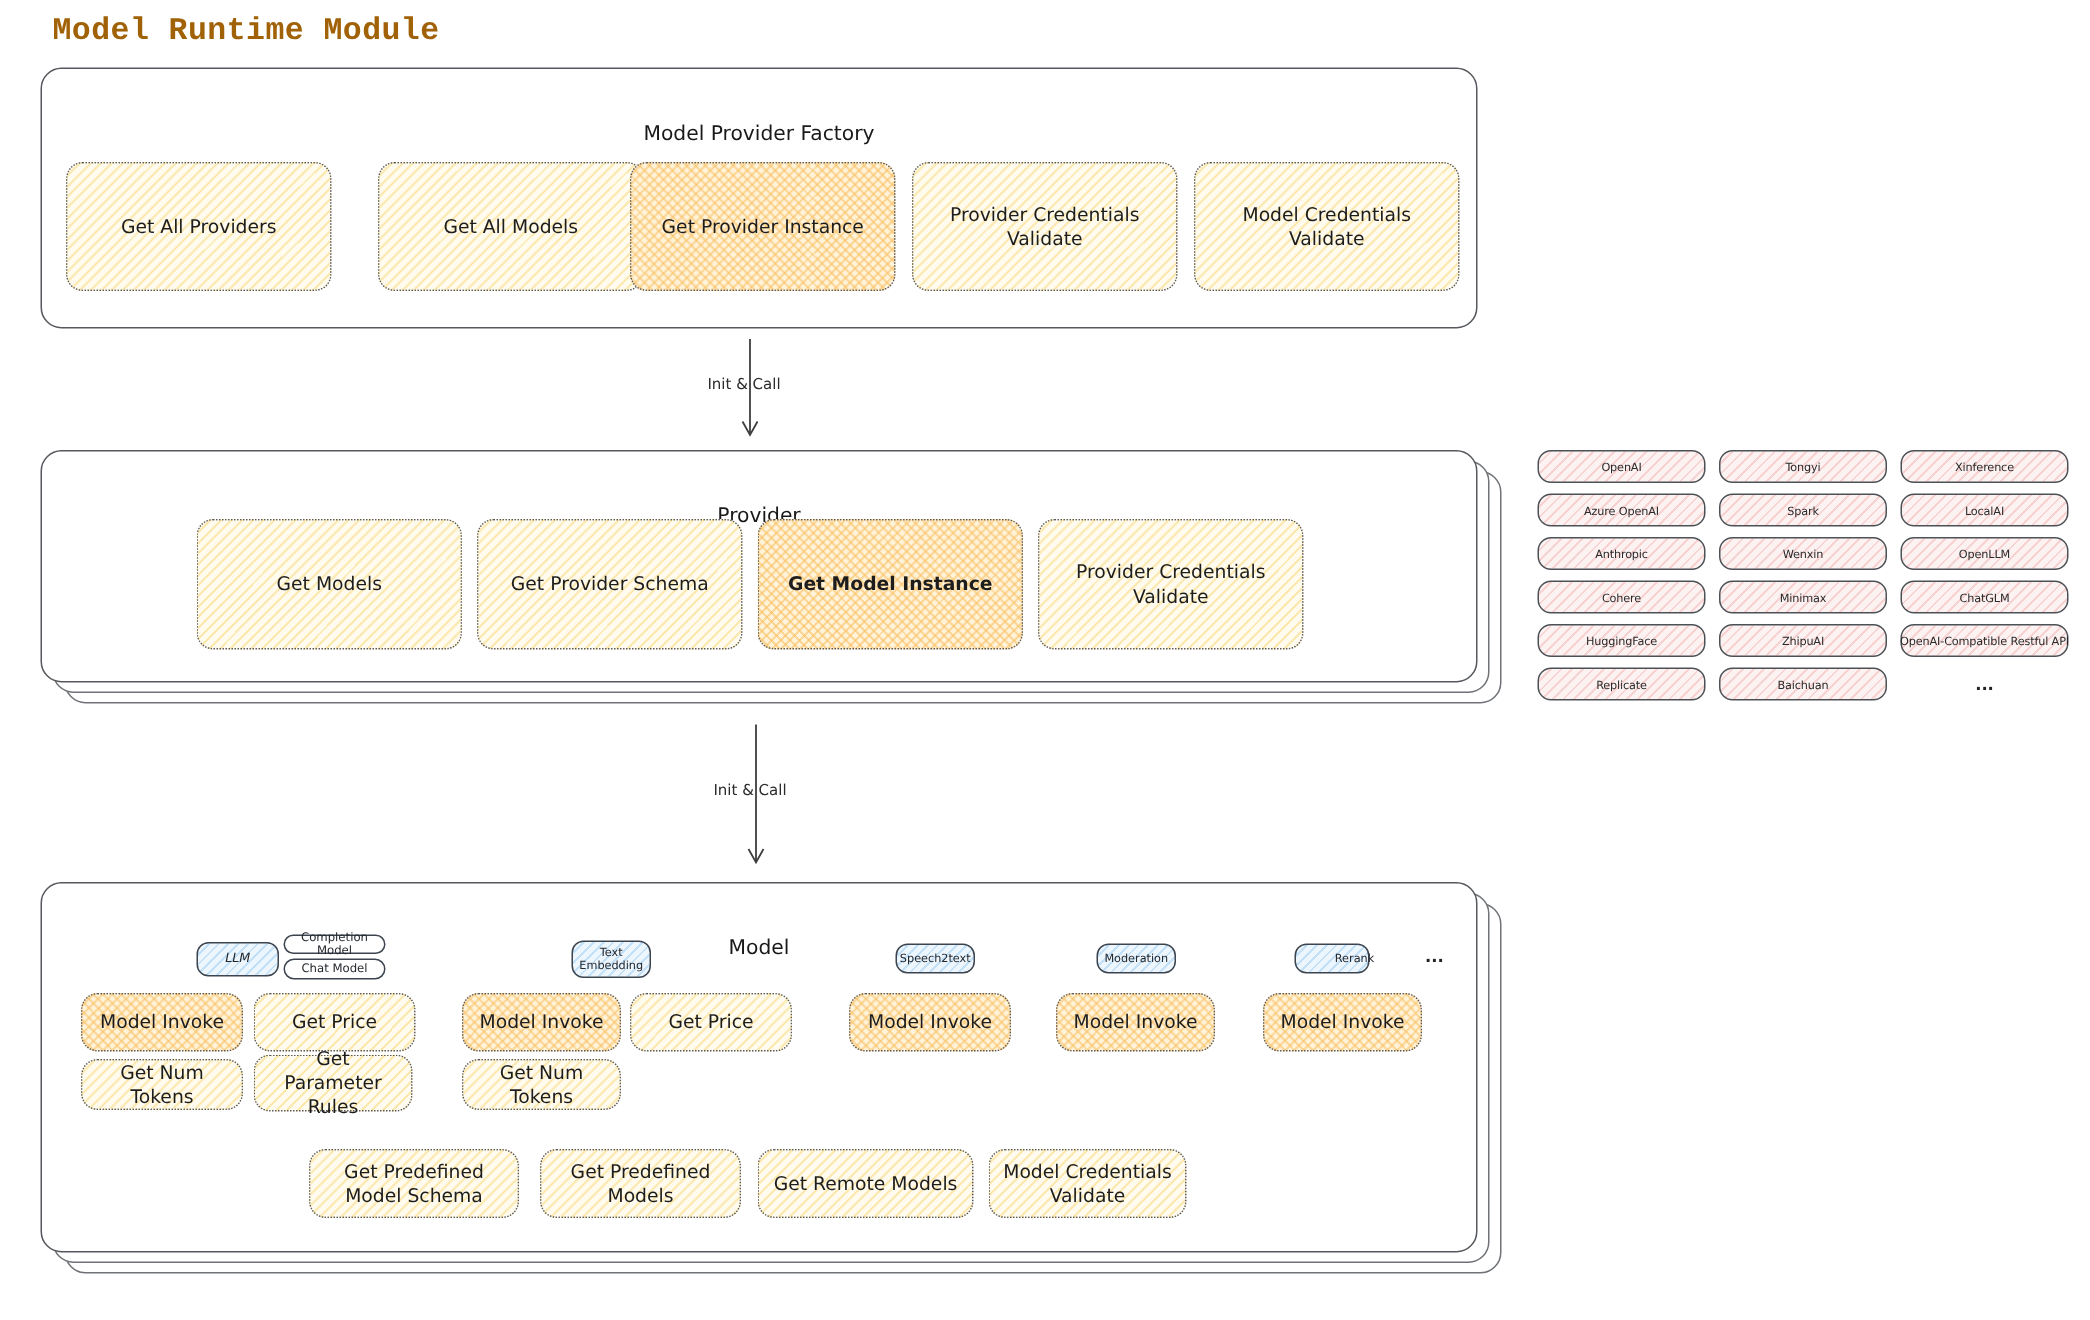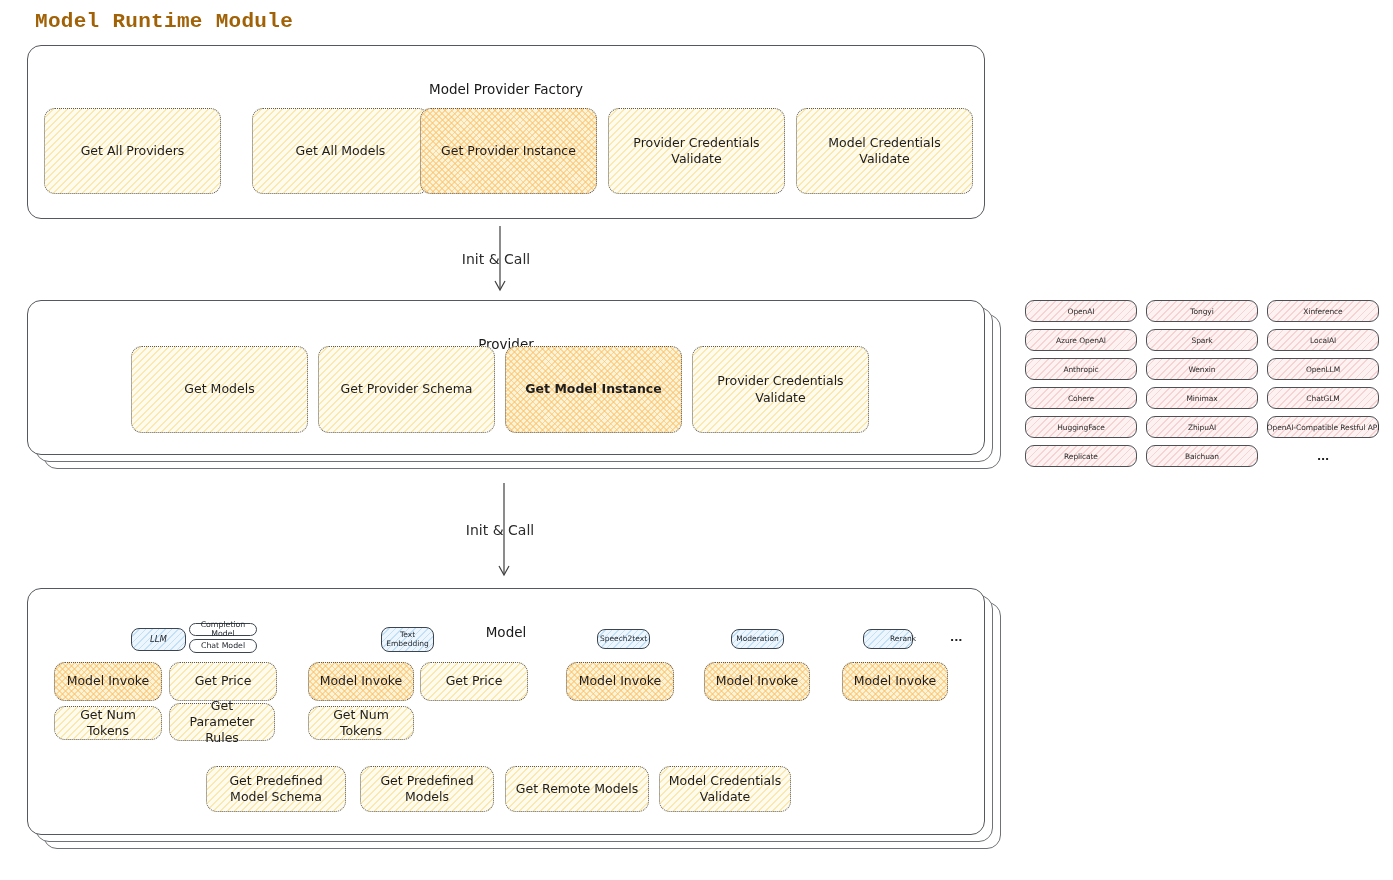--- a/index.html
+++ b/index.html
@@ -40,21 +40,21 @@
   .chip { height:22px; display:flex; align-items:center; justify-content:center; text-align:center;
           border:1.2px solid #4c5156; border-radius:9px; font-size:7.5px; letter-spacing:-0.1px; color:#2a2a2a; white-space:nowrap;
           background:
             repeating-linear-gradient(135deg, rgba(244,178,178,0.5) 0px, rgba(244,178,178,0.5) 1.3px, transparent 1.3px, transparent 5px),
             #fdf2f2; }
   .chip-more { border:none; background:none; font-size:11px; font-weight:600; color:#222; }
 
   .dots { position:absolute; font-size:11px; font-weight:600; color:#222; }
 
   .arrow { position:absolute; }
-  .arrow-label { position:absolute; transform:translateX(-50%); font-size:14px; color:#2b2b2b; white-space:nowrap; }
+  .arrow-label { position:absolute; transform:translateX(-50%); font-size:10px; color:#2b2b2b; white-space:nowrap; }
 </style>
 </head>
 <body>
 
 <div class="canvas">
 
   <div class="page-title">Model Runtime Module</div>
 
   <div class="frame" style="left:27px; top:45px; width:958px; height:174px;">
     <div class="frame-title">Model Provider Factory</div>

